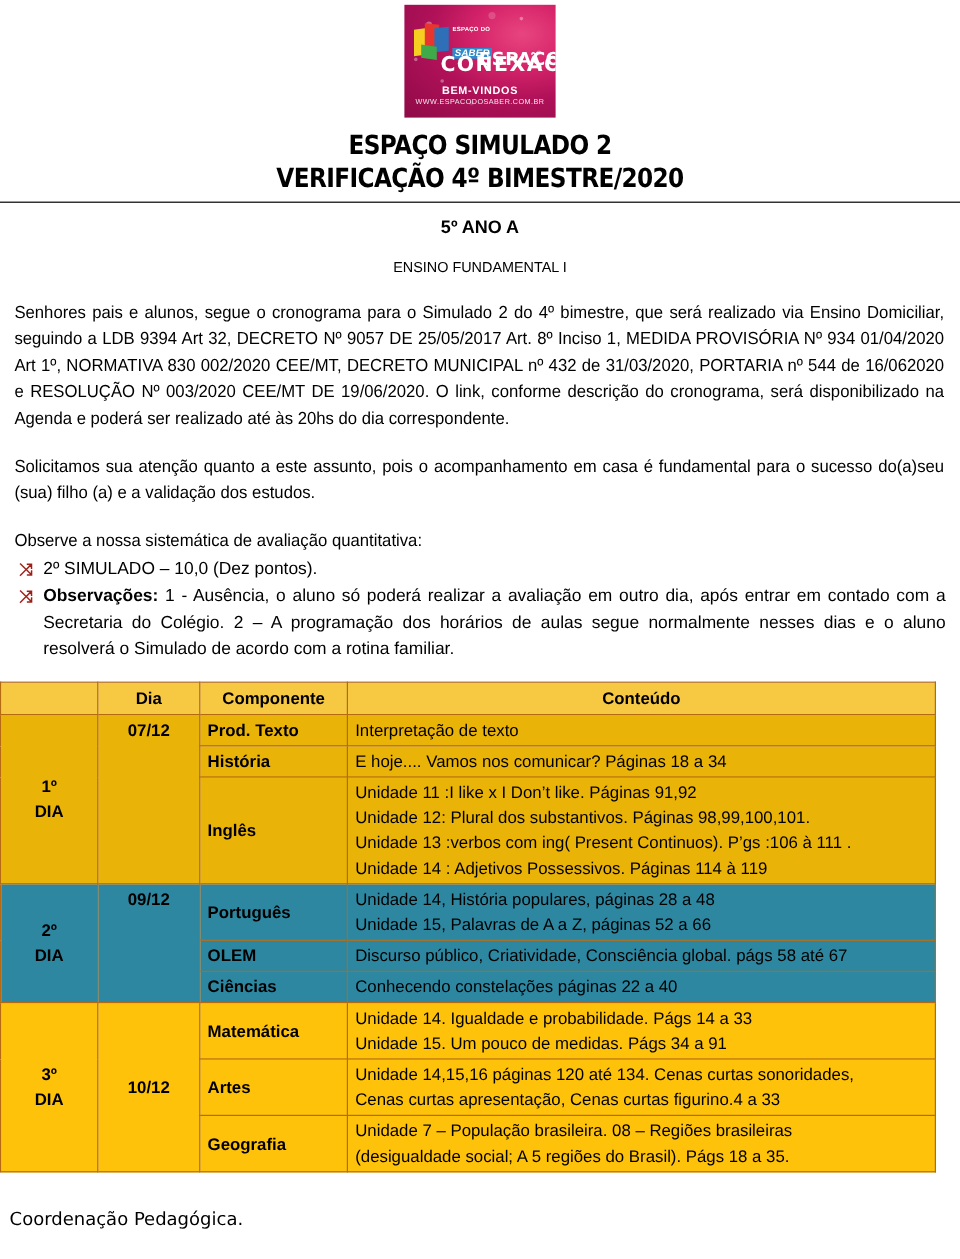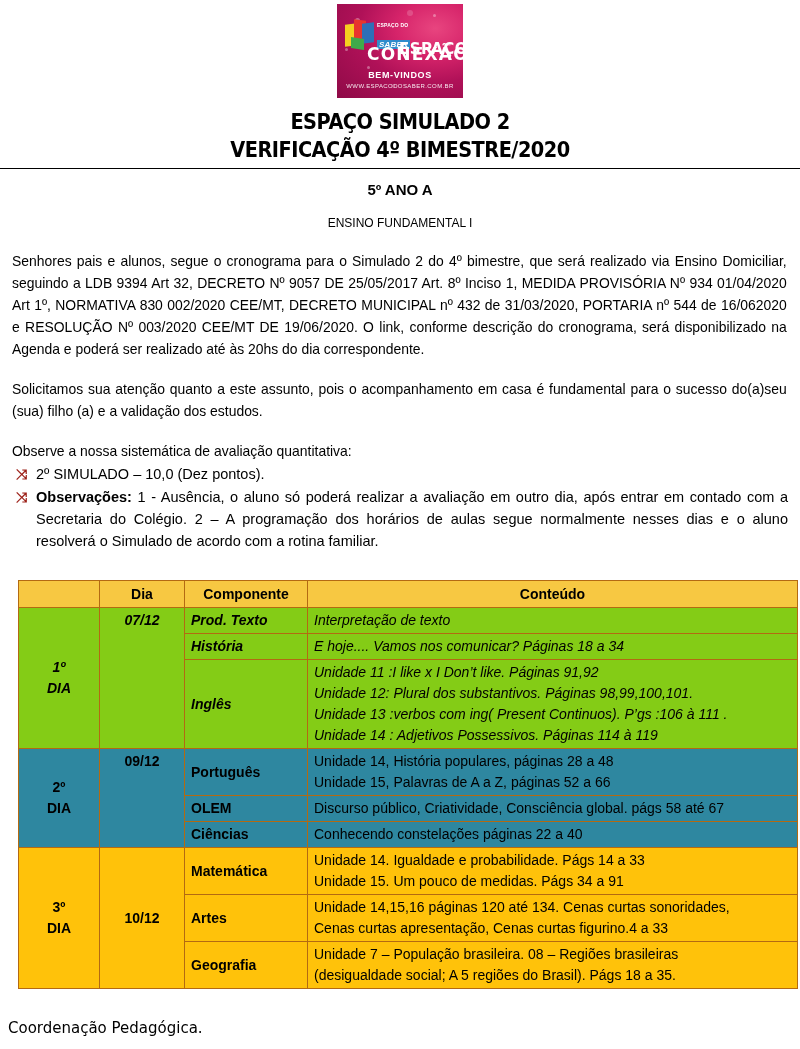--- a/index.html
+++ b/index.html
@@ -189,22 +189,22 @@
     font-weight: bold;
   }
   .bullet-text {
     flex: 1 1 auto;
     text-align: justify;
   }
   .bullet-text b { font-weight: bold; }
 
   
   .sched-wrap {
-    padding: 0 18px;
-    margin-top: 28px;
+    padding: 0 0;
+    margin-top: 16px;
   }
   table.sched {
     border-collapse: collapse;
     width: 780px;
     table-layout: fixed;
     font-family: "Liberation Sans", sans-serif;
   }
   table.sched td, table.sched th {
     border: 1px solid #b36a12;
     padding: 2px 6px;
@@ -243,21 +243,21 @@
     font-size: 15px;
     padding-left: 8px;
   }
   td.contcell {
     font-size: 14px;
     padding-left: 8px;
   }
   td.contcell div { white-space: nowrap; }
 
   
-  .d1 td, .d1 th { background: #84cc16; font-style: italic; }
+  .d1 td, .d1 th { background: #eab308; }
   .d2 td, .d2 th { background: #2e87a0; }
   .d3 td, .d3 th { background: #ffc20a; }
 
   .d1 td { border-color: #b3611f; }
   .d2 td { border-color: #1d5f74; }
   .d3 td { border-color: #b38400; }
 
   
   .footer {
     padding: 0 8px;

